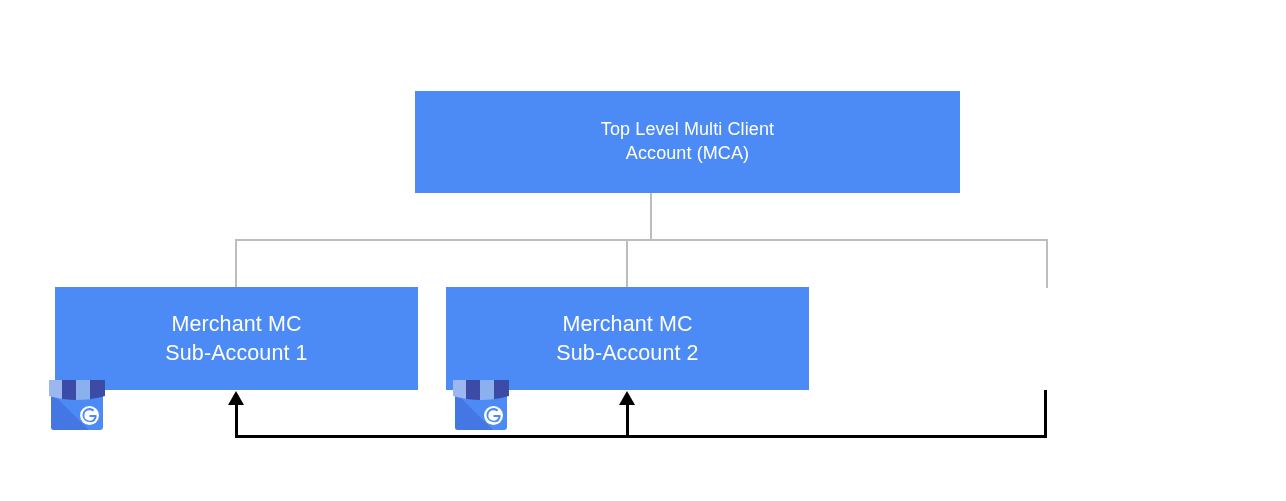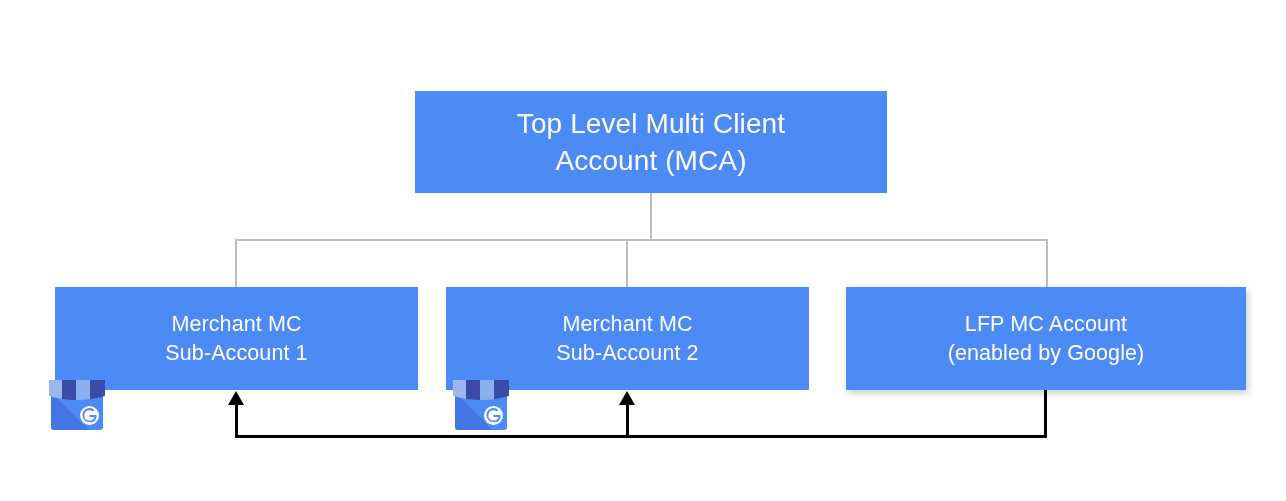--- a/index.html
+++ b/index.html
@@ -34,23 +34,23 @@
   }
   .node .label {
     white-space: pre-line;
     display: block;
     width: 100%;
   }
 
   #node-mca {
     left: 415px;
     top: 91px;
-    width: 472px;
+    width: 545px;
     height: 102px;
-    font-size: 28px;
+    font-size: 18px;
     z-index: 5;
   }
   #node-sub1 {
     left: 55px;
     top: 287px;
     width: 363px;
     height: 103px;
     font-size: 21.5px;
     z-index: 6;
   }
@@ -153,24 +153,20 @@
   <div class="node" id="node-sub1">
     <span class="label">Merchant MC
 Sub-Account 1</span>
   </div>
 
   <div class="node" id="node-sub2">
     <span class="label">Merchant MC
 Sub-Account 2</span>
   </div>
 
-  <div class="node" id="node-lfp">
-    <span class="label">LFP MC Account
-(enabled by Google)</span>
-  </div>
 
   <div class="bline" id="bl-right"></div>
   <div class="bline" id="bl-bus"></div>
   <div class="bline" id="bl-up-1"></div>
   <div class="bline" id="bl-up-2"></div>
   <div class="arrowhead" id="ah-1"></div>
   <div class="arrowhead" id="ah-2"></div>
 
   <div class="gmb-icon" id="gmb-1">
     <svg viewBox="0 0 66 66" width="66" height="66" xmlns="http://www.w3.org/2000/svg">

